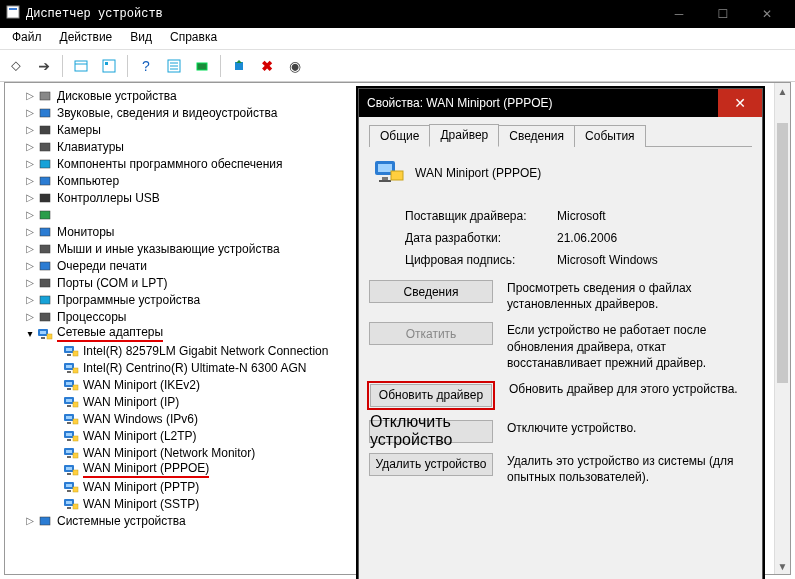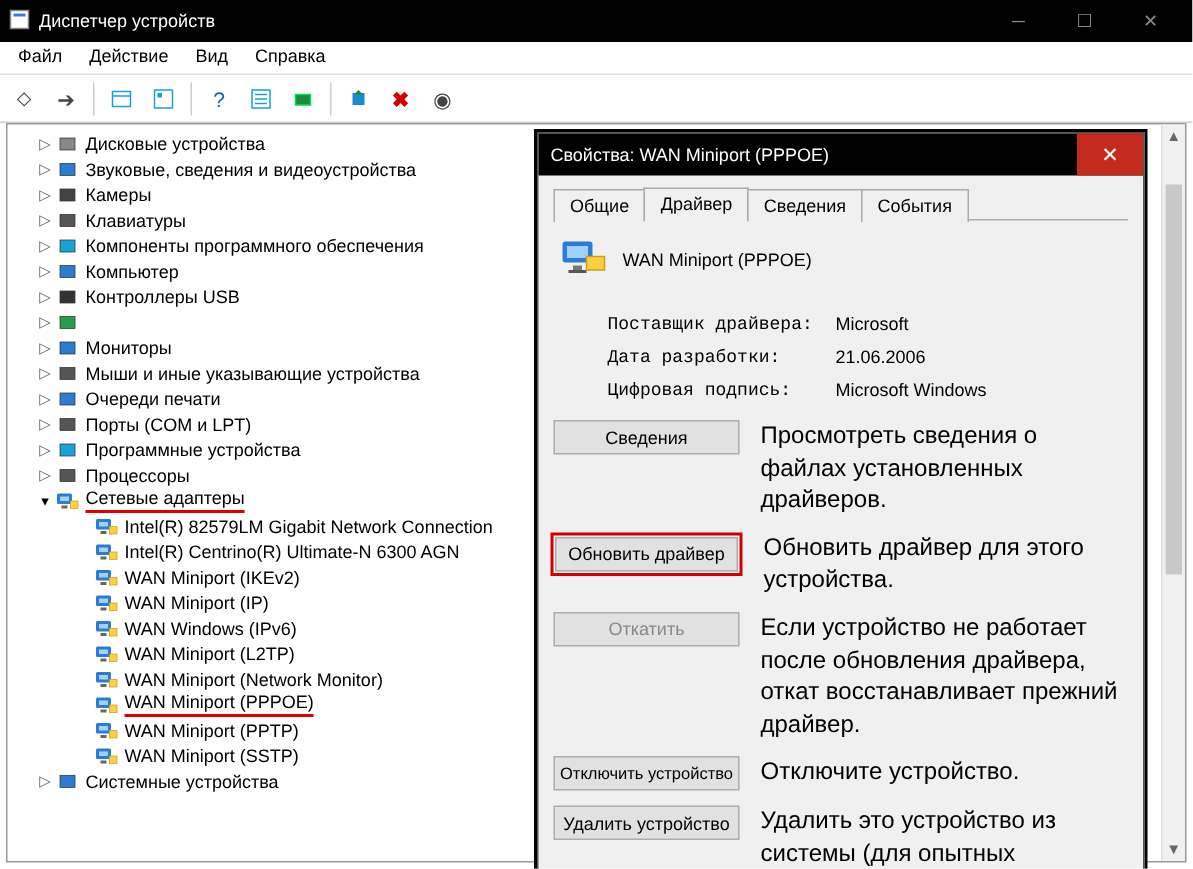--- a/index.html
+++ b/index.html
@@ -16,21 +16,21 @@
   
   .titlebar {
     background: #000;
     color: #fff;
     height: 28px;
     display: flex;
     align-items: center;
     padding: 0 6px;
     justify-content: space-between;
   }
-  .titlebar .left { display:flex; align-items:center; gap:6px;}
+  .titlebar .left { display:flex; align-items:center; gap:6px;font-family:Liberation Mono, monospace;}
   .titlebar .ctrls { display:flex; gap:0;}
   .titlebar .ctrls div {
     width: 44px; height: 28px;
     display:flex; align-items:center; justify-content:center;
     color:#888;
   }
   .menubar {
     height: 22px;
     background:#fff;
     border-bottom:1px solid #e0e0e0;
@@ -117,21 +117,21 @@
     padding-left:8px;
   }
   .dlg-close {
     width:44px; height:28px; background:#c42b1c;
     display:flex; align-items:center; justify-content:center;
     font-size:14px; color:#fff;
   }
   .dlg-body { padding: 8px 10px;}
   .tabstrip {
     display:flex;
-    align-items:center;
+    align-items:flex-end;
     height:22px;
     position:relative;
     border-bottom:1px solid #aaa;
   }
   .tab {
     padding: 3px 10px 4px;
     background:#f0f0f0;
     border:1px solid #aaa;
     border-bottom:none;
     margin-right:-1px;
@@ -145,21 +145,21 @@
     border-bottom:1px solid #f0f0f0;
     z-index:2;
   }
   .dlg-header-row {
     display:flex; align-items:center;
     padding: 10px 4px 8px;
     gap:10px;
   }
   .info-table { margin: 8px 0 8px 34px;}
   .info-table td { padding: 3px 6px 3px 0; font-size:12px;}
-  .info-table td:first-child { width:150px;font-family:Liberation Mono, monospace;}
+  .info-table td:first-child { width:150px;}
   .action-row {
     display:flex; gap:14px;
     margin: 6px 0 10px 0;
     align-items:flex-start;
   }
   .action-row .btn-std {
     width:124px;
   }
   .btn-std {
     height:23px;
@@ -170,21 +170,21 @@
     cursor:default;
   }
   .btn-std.disabled { color:#888;}
   .btn-highlight {
     border:2px solid #d10000;
     padding:1px;
     width:128px;
     margin-left:-2px;
   }
   .btn-highlight .btn-std{ width:100%;}
-  .action-desc { flex:1; font-size:16px; line-height:1.35;}
+  .action-desc { flex:1; font-size:12px; line-height:1.35;}
   .dlg-footer {
     position:absolute;
     bottom:10px; right:12px;
     display:flex; gap:8px;
   }
   .dlg-footer .btn-std { width:80px;}
 </style>
 </head>
 <body>
 
@@ -596,31 +596,31 @@
           <td>Microsoft Windows</td>
           </tr>
     </tbody>
       </table>
 
     <div class="action-row">
       <div class="btn-std">Сведения</div>
       <div class="action-desc">Просмотреть сведения о файлах установленных драйверов.</div>
     </div>
     <div class="action-row">
+      <div class="btn-std disabled">Откатить</div>
+      <div class="action-desc">Если устройство не работает после обновления драйвера, откат восстанавливает прежний драйвер.</div>
+    </div>
+    <div class="action-row">
       <div class="btn-highlight">
         <div class="btn-std">Обновить драйвер</div>
       </div>
       <div class="action-desc">Обновить драйвер для этого устройства.</div>
     </div>
     <div class="action-row">
-      <div class="btn-std disabled">Откатить</div>
-      <div class="action-desc">Если устройство не работает после обновления драйвера, откат восстанавливает прежний драйвер.</div>
-    </div>
-    <div class="action-row">
-      <div class="btn-std" style="font-size:11px;">Отключить устройство</div>
+      <div class="btn-std" style="font-size:16px;">Отключить устройство</div>
       <div class="action-desc">Отключите устройство.</div>
     </div>
     <div class="action-row">
       <div class="btn-std">Удалить устройство</div>
       <div class="action-desc">Удалить это устройство из системы (для опытных пользователей).</div>
     </div>
 
   </div>
 </div>
 

